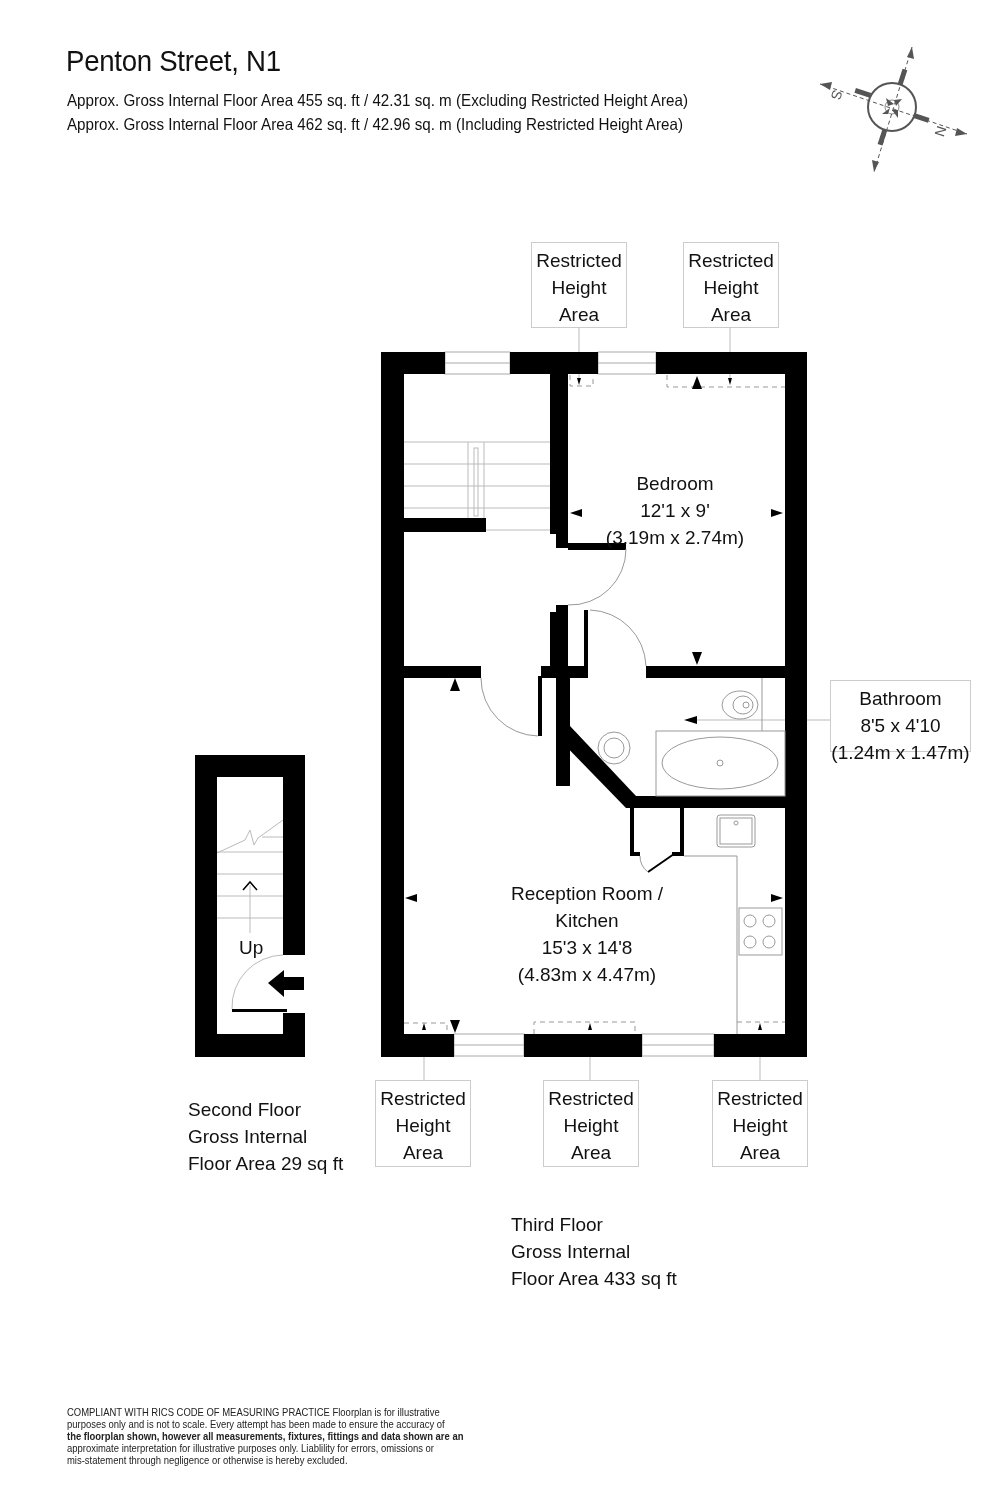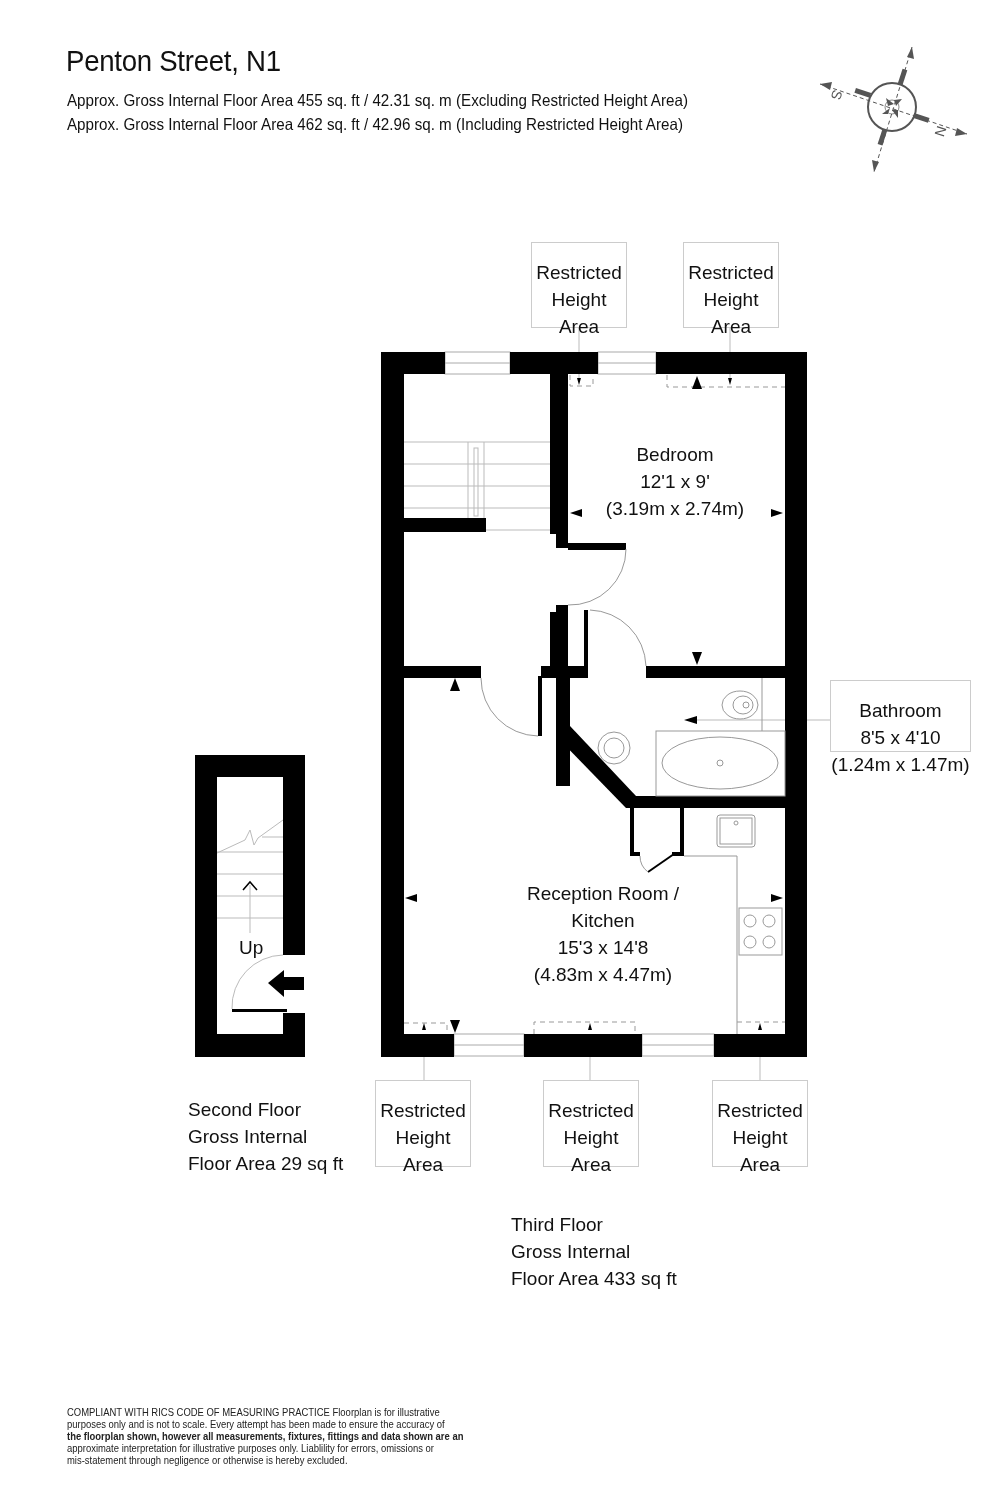--- a/index.html
+++ b/index.html
@@ -1,21 +1,21 @@
 <!DOCTYPE html>
 <html><head>
   <meta charset="utf-8">
   <style>
     html, body { margin: 0; padding: 0; background: #ffffff; }
     body { width: 1000px; height: 1500px; position: relative; overflow: hidden; font-family: "Liberation Sans", sans-serif; color: #111; }
     .abs { position: absolute; }
     .title { left: 66px; top: 44px; font-size: 30px; font-family: "Liberation Sans", sans-serif; font-weight: normal; letter-spacing: -0.3px; transform: scaleX(0.92); transform-origin: left top; }
     .subtitle { left: 67px; font-size: 16.5px; transform: scaleX(0.92); transform-origin: left top; white-space: nowrap; }
     .plan { left: 0; top: 0; }
-    .label-box { position: absolute; border: 1px solid #cccccc; background: #fff; text-align: center; font-size: 19px; line-height: 27px; box-sizing: border-box; padding-top: 16px; }
+    .label-box { position: absolute; border: 1px solid #cccccc; background: #fff; text-align: center; font-size: 19px; line-height: 27px; box-sizing: border-box; padding-top: 4px; }
     .label-box span { display: block; }
     .room-label { position: absolute; text-align: center; font-size: 19px; line-height: 27px; white-space: nowrap; }
     .room-label span { display: block; }
     .floor-label { position: absolute; font-size: 19px; line-height: 27px; white-space: nowrap; }
     .floor-label span { display: block; }
     .disclaimer { left: 67px; top: 1406px; width: 400px; font-size: 10.5px; line-height: 12px; color: #222; transform: scaleX(0.9); transform-origin: left top; white-space: nowrap; }
     .disclaimer span { display: block; }
     .disclaimer .bold { font-weight: bold; }
     .compass { left: 812px; top: 42px; }
     .up-label { position: absolute; font-size: 19px; }
@@ -226,33 +226,33 @@
   <span>Restricted</span>
   <span>Height</span>
   <span>Area</span>
 </div>
 <div class="label-box" style="left:712px; top:1080px; width:96px; height:87px;">
   <span>Restricted</span>
   <span>Height</span>
   <span>Area</span>
 </div>
 
-<div class="room-label" style="left:590px; top:441px; width:170px;">
+<div class="room-label" style="left:590px; top:470px; width:170px;">
   <span>Bedroom</span>
   <span>12'1 x 9'</span>
   <span>(3.19m x 2.74m)</span>
 </div>
 
 <div class="label-box" style="left:830px; top:680px; width:141px; height:72px;">
   <span>Bathroom</span>
   <span>8'5 x 4'10</span>
   <span>(1.24m x 1.47m)</span>
 </div>
 
-<div class="room-label" style="left:508px; top:880px; width:190px;">
+<div class="room-label" style="left:492px; top:880px; width:190px;">
   <span>Reception Room /</span>
   <span>Kitchen</span>
   <span>15'3 x 14'8</span>
   <span>(4.83m x 4.47m)</span>
 </div>
 
 <div class="up-label" style="left:239px; top:937px;">Up</div>
 
 <div class="floor-label" style="left:188px; top:1096px;">
   <span>Second Floor</span>

